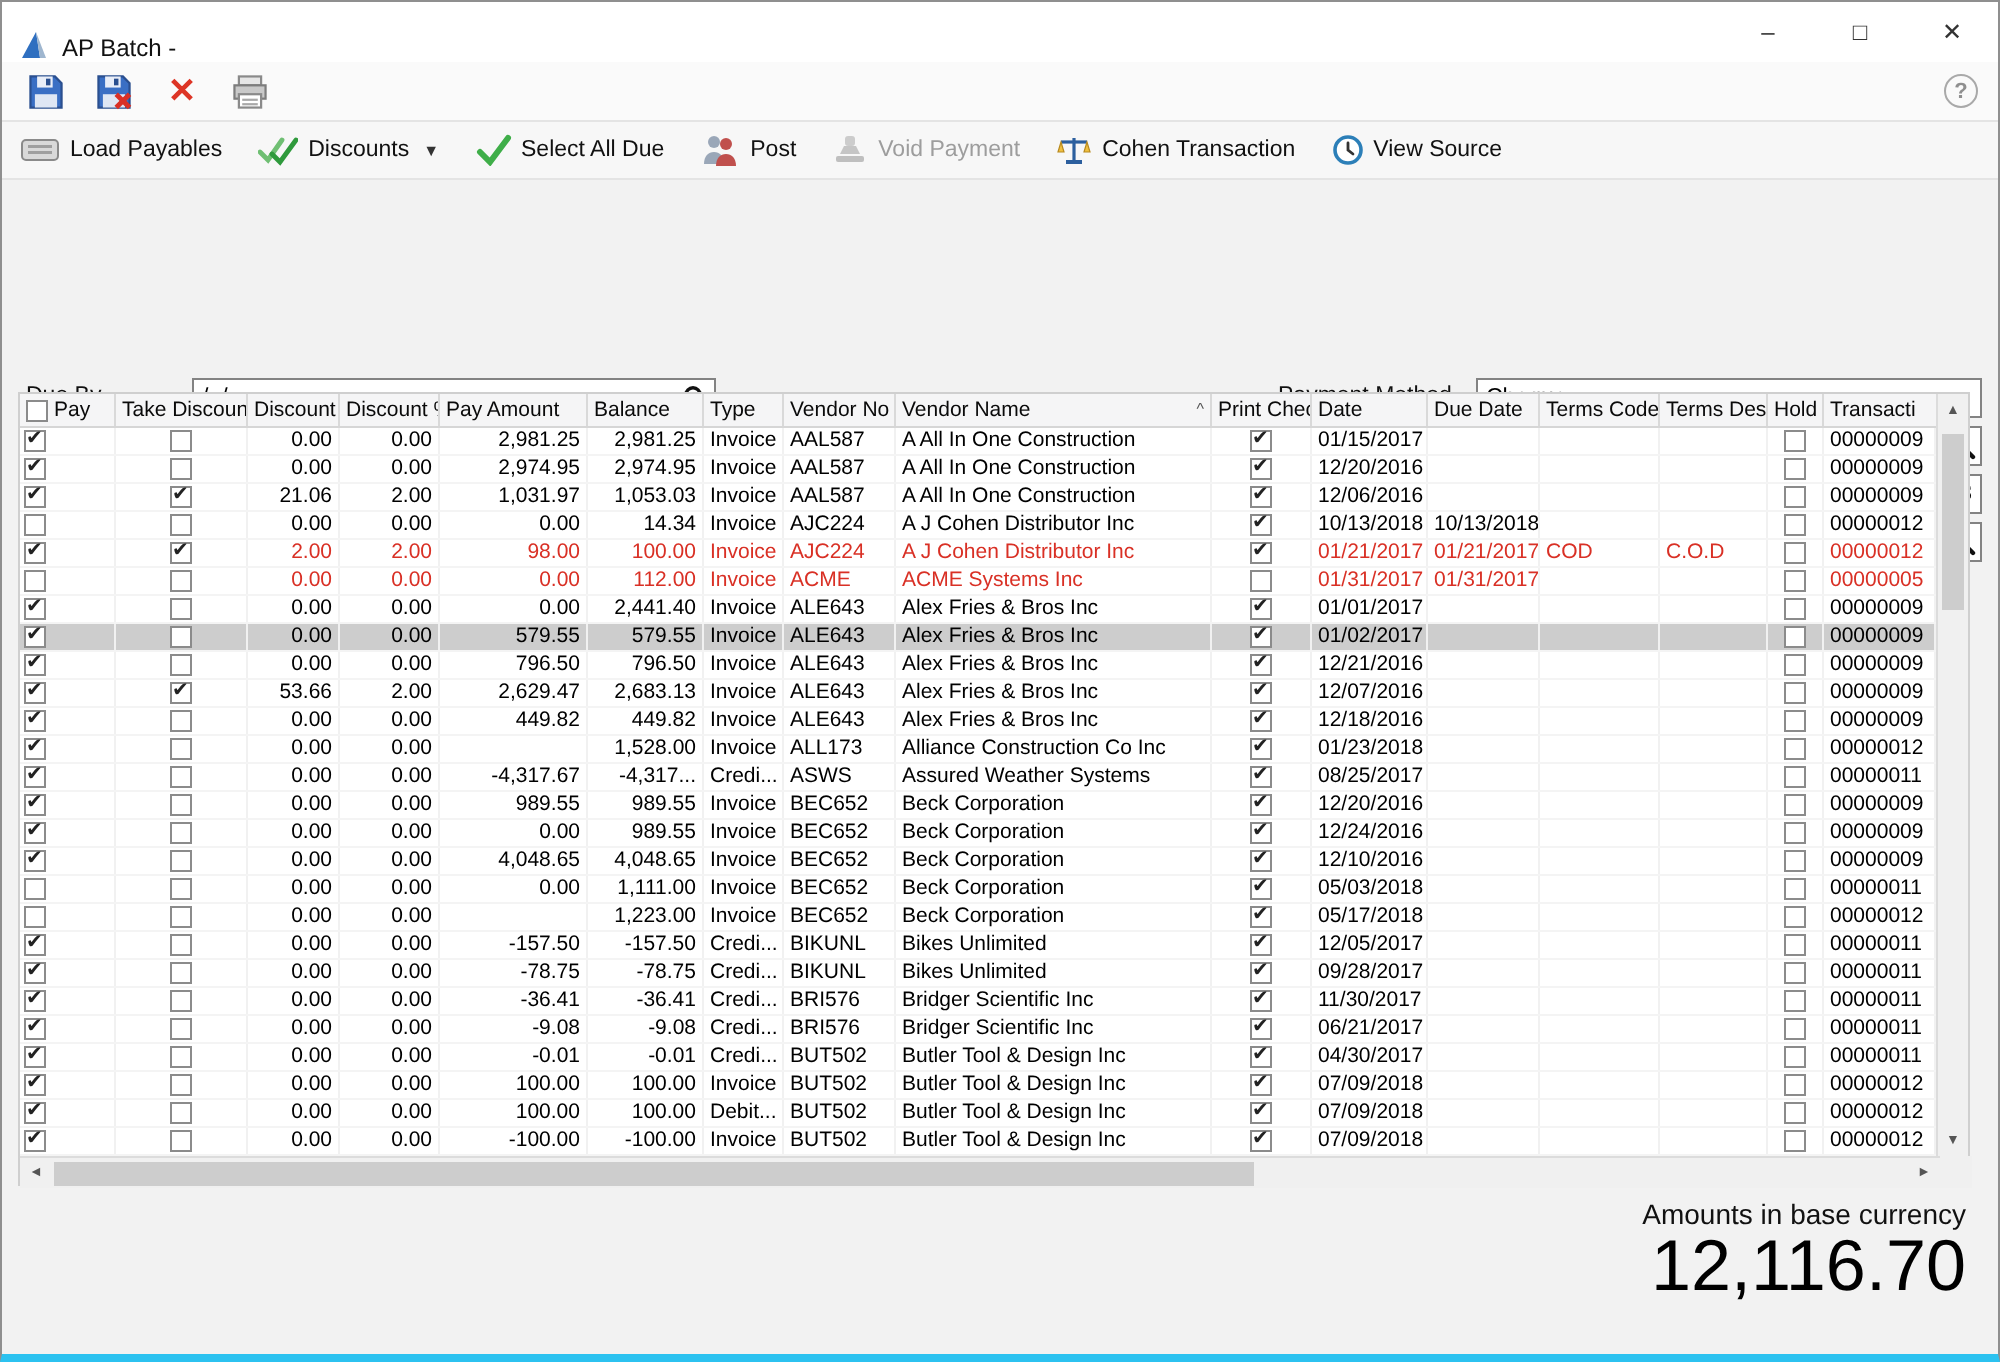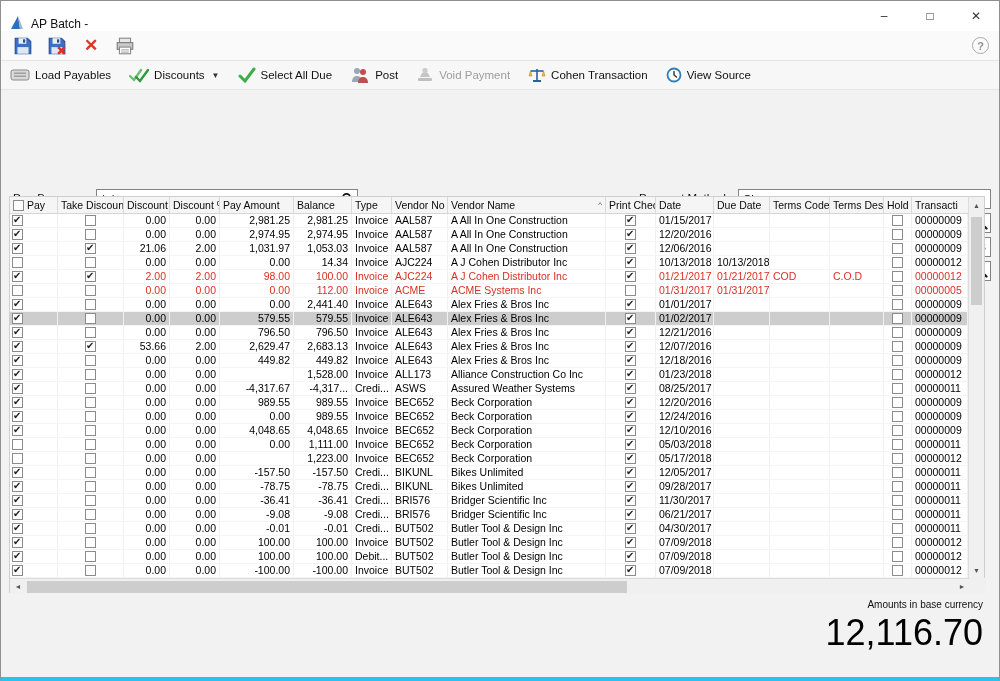--- a/index.html
+++ b/index.html
@@ -54,21 +54,21 @@
 .vscroll{position:absolute;right:0;top:0;width:16px;height:381px;background:#f0f0f0;border-left:1px solid #dcdcdc}
 .vscroll .arr{height:16px;display:flex;align-items:center;justify-content:center;font-size:7px;color:#555}
 .vscroll .thumb{position:absolute;left:2px;right:2px;top:20px;height:88px;background:#cdcdcd}
 .vscroll .arr.dn{position:absolute;bottom:0;left:0;right:0}
 .hscroll{position:absolute;left:0;top:381px;width:960px;height:16px;background:#f0f0f0;border-top:1px solid #dcdcdc;display:flex;align-items:center}
 .hscroll .arr{width:16px;text-align:center;font-size:7px;color:#555}
 .hscroll .thumb{position:absolute;left:17px;top:2px;height:12px;width:600px;background:#cdcdcd}
 .hscroll .arr.rt{position:absolute;right:0}
 .corner{position:absolute;left:960px;top:381px;width:16px;height:16px;background:#f0f0f0}
 
-.foot-note{position:absolute;right:16px;top:598px;font-size:10px;color:#111}
+.foot-note{position:absolute;right:16px;top:598px;font-size:14px;color:#111}
 .total{position:absolute;right:16px;top:611px;font-size:36px;color:#000}
 svg{display:block}
 </style>
 </head>
 <body>
 
 <div class="window">
 
   <div class="titlebar">
     <span class="app-icon">

